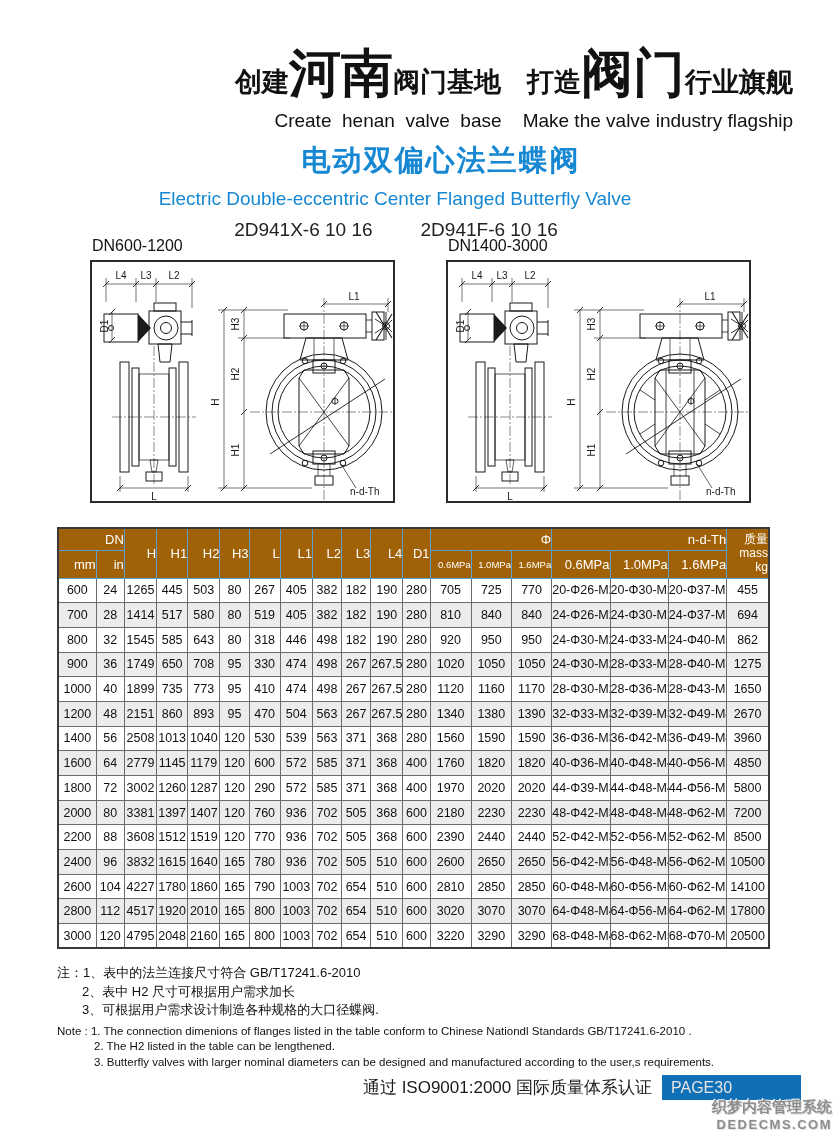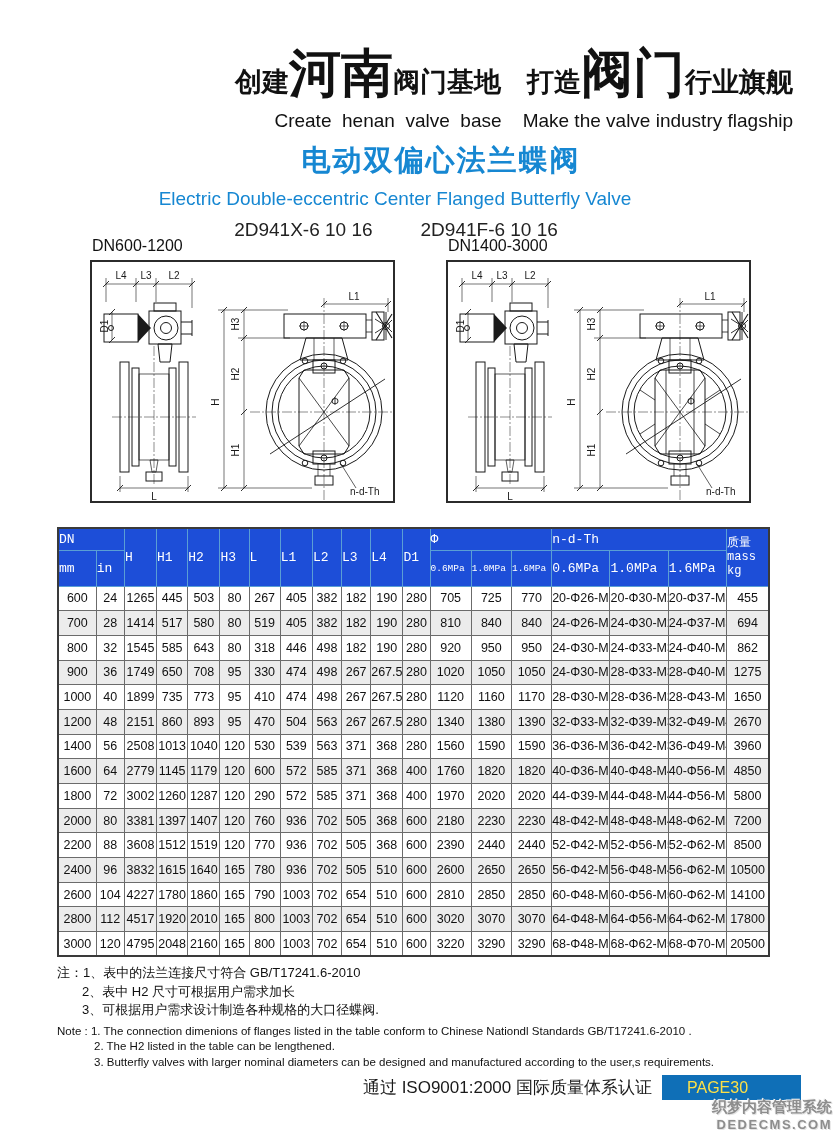--- a/index.html
+++ b/index.html
@@ -25,45 +25,45 @@
   .drawings { position:absolute; top:237px; left:90px; display:flex; gap:40px; }
   .draw-col { width:316px; }
   .draw-label { font-size:16px; color:#111; margin:0 0 5px 2px; }
   .draw-box { width:305px; height:243px; border:2px solid #2b2b2b; background:#fff; }
   .valve { width:301px; height:239px; display:block; }
   .valve text { font-size:10px; fill:#1a1a1a; font-family:"Liberation Sans", sans-serif; }
   
   .spec-table { position:absolute; top:527px; left:57px; width:713px;
                 border-collapse:collapse; table-layout:fixed; border:2px solid #3a3a3a; }
   .spec-table th {
-    background:#1d4ed8; color:#fff; font-weight:normal; font-size:13px;
-    border:1px solid #5a9fd4; text-align:left; vertical-align:middle; padding:0;font-family:Liberation Mono, monospace;
+    background:#a16207; color:#fff; font-weight:normal; font-size:13px;
+    border:1px solid #5a9fd4; text-align:right; vertical-align:middle; padding:0;
   }
   .spec-table tr.hr1 th { height:22px; }
-  .spec-table tr.hr2 th { height:36px; }
+  .spec-table tr.hr2 th { height:28px; }
   .spec-table th.sp { font-size:9.5px; }
   .spec-table th.mass { font-size:12px; line-height:1.2; }
   .spec-table td {
     border:1px solid #6b6b6b; text-align:center; height:24.7px; padding:0;
     font-size:12.5px; color:#111; background:#fff; overflow:hidden; white-space:nowrap;
   }
   .spec-table tr.alt td { background:#ececec; }
   
   .notes { position:absolute; top:964px; left:57px; }
   .note-zh { font-size:13px; line-height:18.5px; color:#111; }
   .note-zh.ind { padding-left:25px; }
   .note-en { font-size:11.5px; line-height:15.5px; color:#111; }
   .note-en.first { margin-top:4px; }
   .note-en.ind { padding-left:37px; }
   
   .footer { position:absolute; top:1075px; left:0; width:801px; height:25px;
             display:flex; justify-content:flex-end; align-items:center; }
   .cert { font-size:17px; color:#1a1a1a; margin-right:10px; }
-  .pagebar { width:139px; height:25px; background:#0f6fb7; color:#fde047;
-             font-size:16px; line-height:25px; padding-left:25px; }
+  .pagebar { width:139px; height:25px; background:#0f6fb7; color:#e5e5e5;
+             font-size:16px; line-height:25px; padding-left:9px; }
   
   .watermark { position:absolute; top:1098px; right:7px; text-align:right;
                color:#8d8d8d; font-weight:bold;
                text-shadow:1px 1px 0 #e3e3e3, -1px -1px 0 #f5f5f5; }
   .wm-zh { font-size:15px; }
   .wm-en { font-size:13px; letter-spacing:1.5px; }
 </style>
 </head>
 <body>
 

